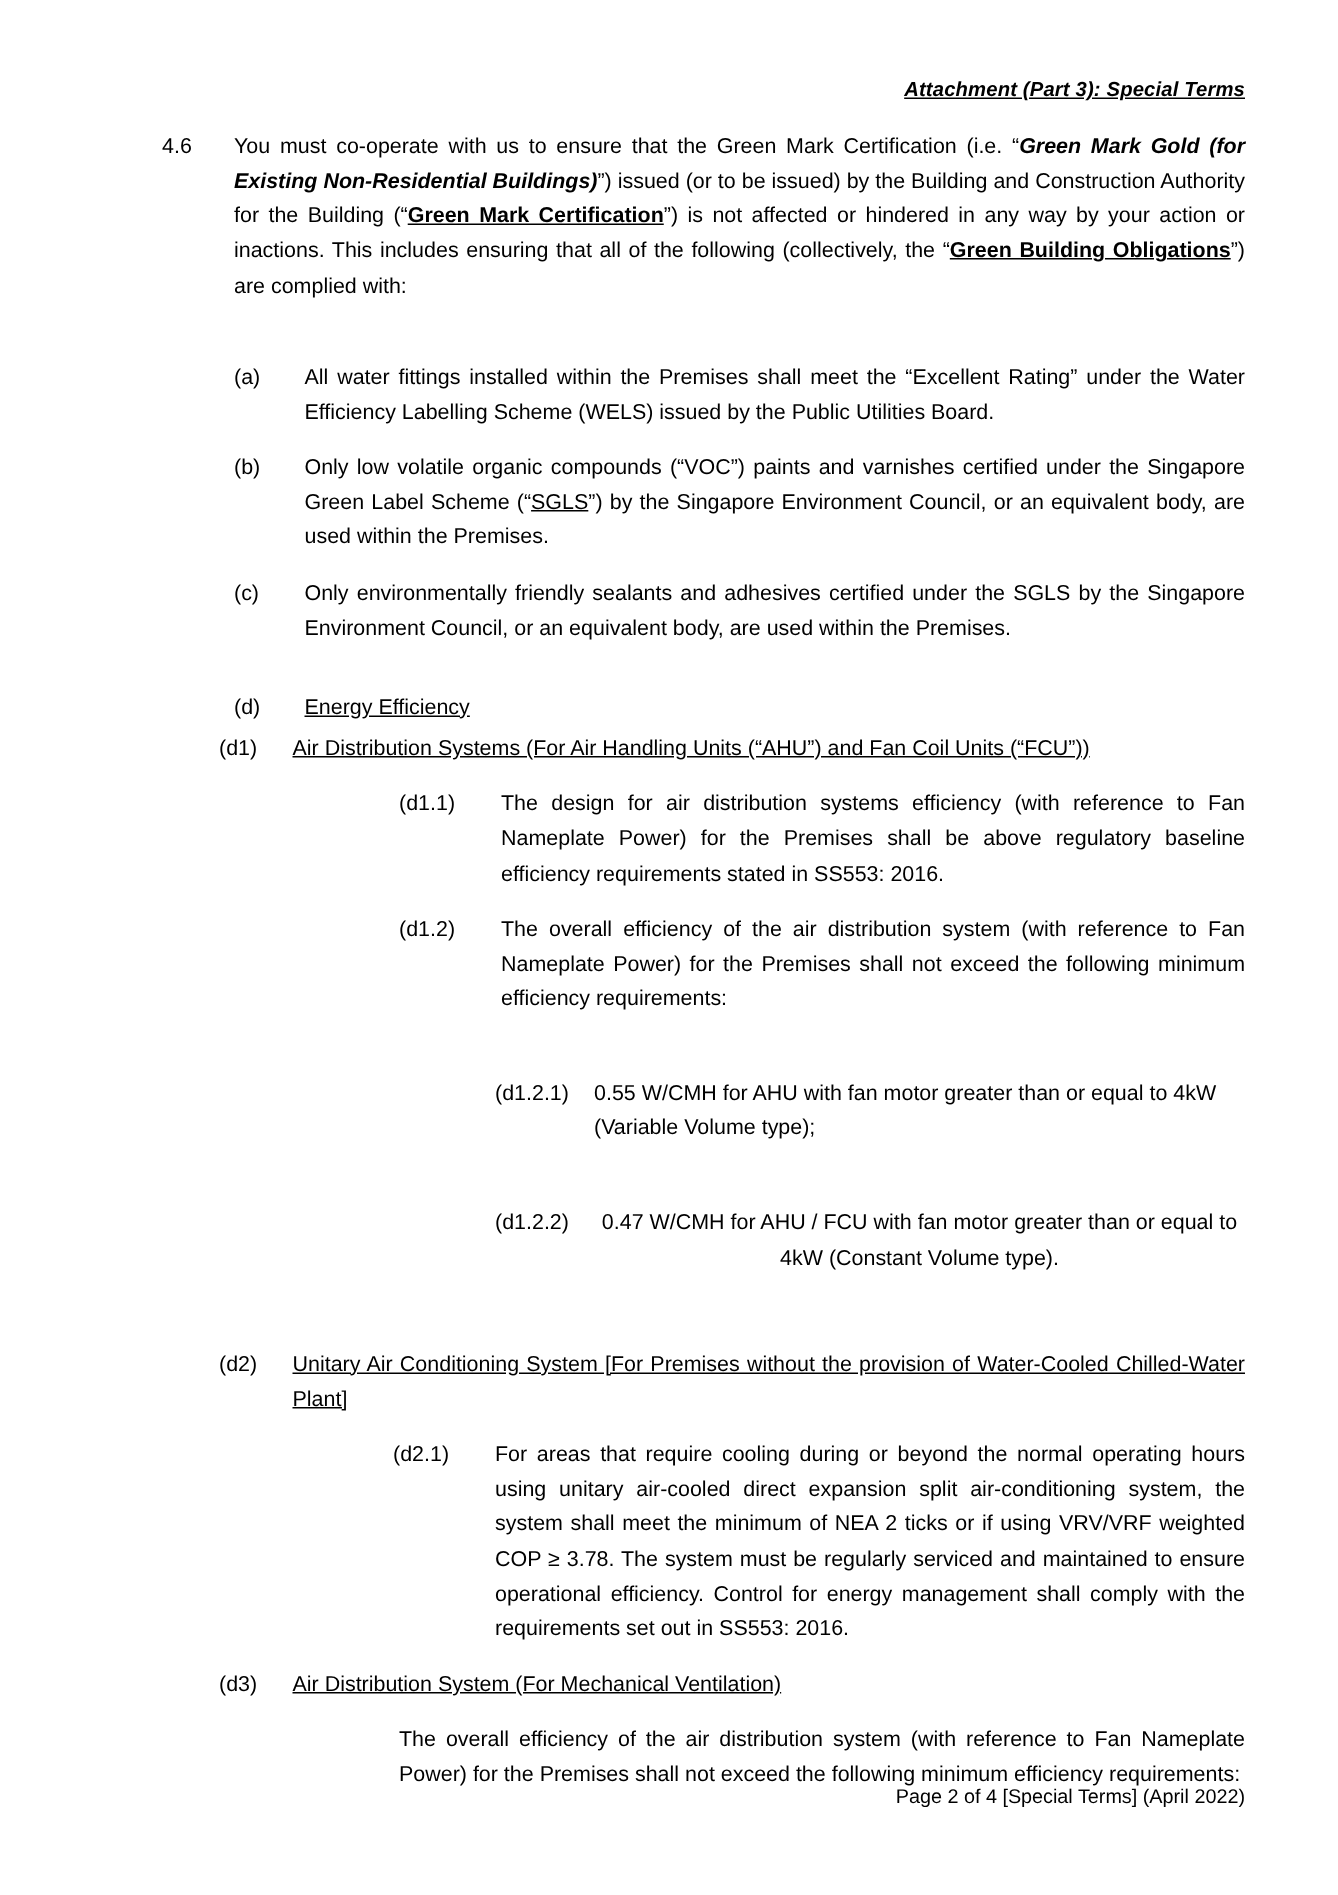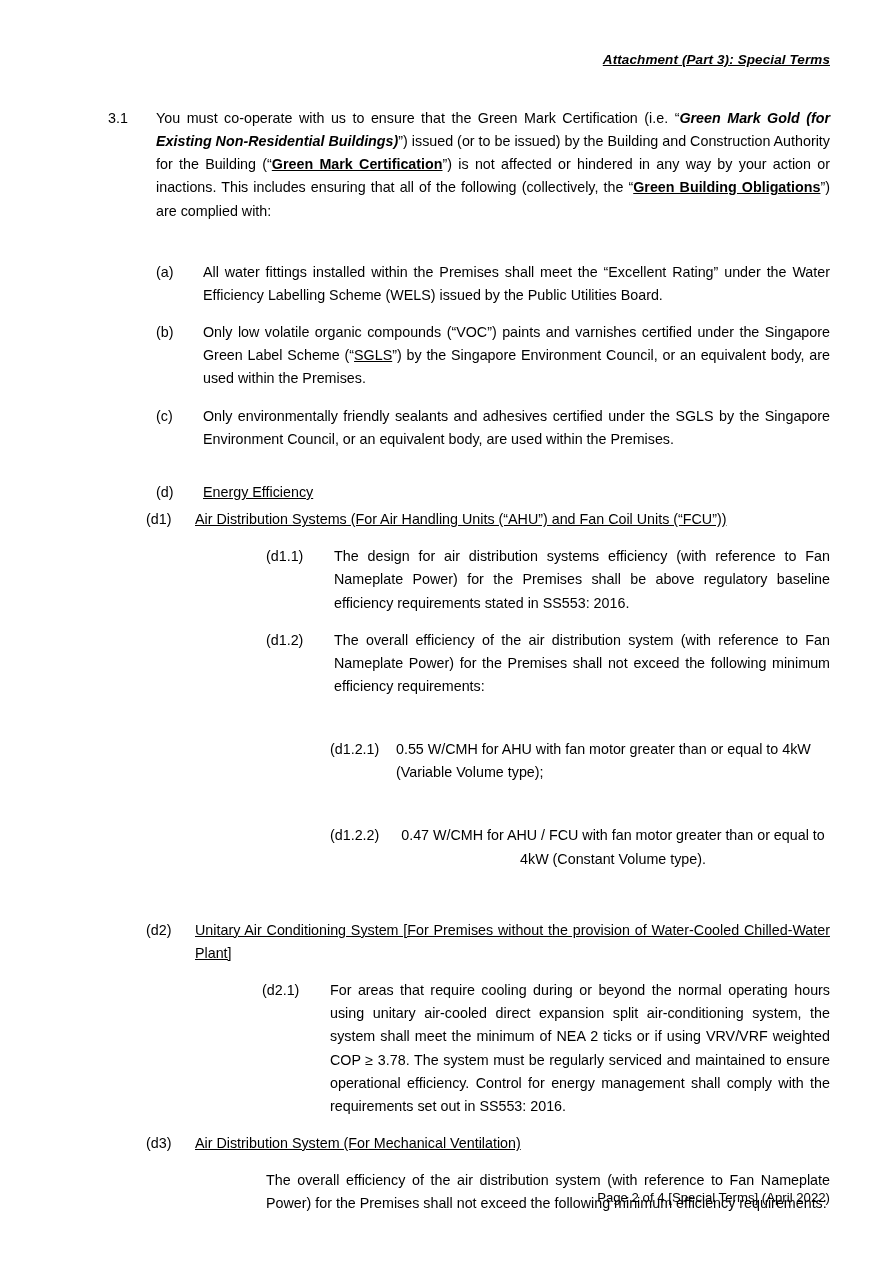--- a/index.html
+++ b/index.html
@@ -21,21 +21,21 @@
     padding: 48px 62px 20px 62px;
     overflow: hidden;
   }
   .header {
     text-align: right;
     font-size: 13.5px;
     font-weight: bold;
     font-style: italic;
     text-decoration: underline;
     margin-top: 4px;
-    margin-bottom: 40px;
+    margin-bottom: 20px;
     letter-spacing: 0.1px;
   }
   .clause {
     display: flex;
     margin-bottom: 12px;
   }
   .num {
     flex: 0 0 auto;
     font-size: 14.3px;
     line-height: 1.62;
@@ -92,21 +92,21 @@
   }
 </style>
 </head>
 <body>
 
 <div class="page">
 
   <div class="header">Attachment (Part 3): Special Terms</div>
 
   <div class="clause lvl1">
-    <div class="num">3.1</div>
+    <div class="num">4.6</div>
     <div class="body-text"><span>You must co-operate with us to ensure that the Green Mark Certification (i.e. “</span><span class="bi">Green Mark Gold (for Existing Non-Residential Buildings)</span><span>”) issued (or to be issued) by the Building and Construction Authority for the Building (“</span><span class="bu">Green Mark Certification</span><span>”) is not affected or hindered in any way by your action or inactions. This includes ensuring that all of the following (collectively, the “</span><span class="bu">Green Building Obligations</span><span>”) are complied with:</span></div>
   </div>
 
   <div class="spacer-lg"></div>
 
   <div class="clause lvl2">
     <div class="num">(a)</div>
     <div class="body-text">All water fittings installed within the Premises shall meet the “Excellent Rating” under the Water Efficiency Labelling Scheme (WELS) issued by the Public Utilities Board.</div>
   </div>
 

